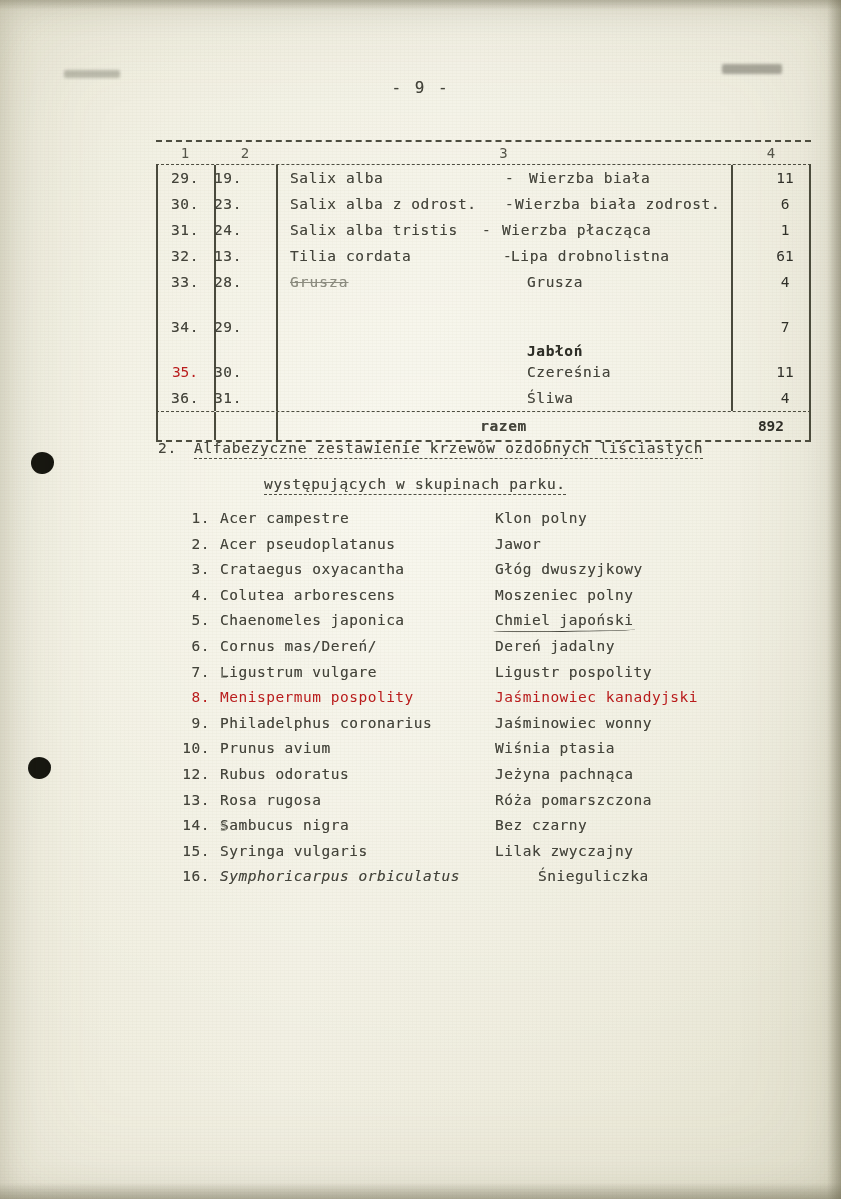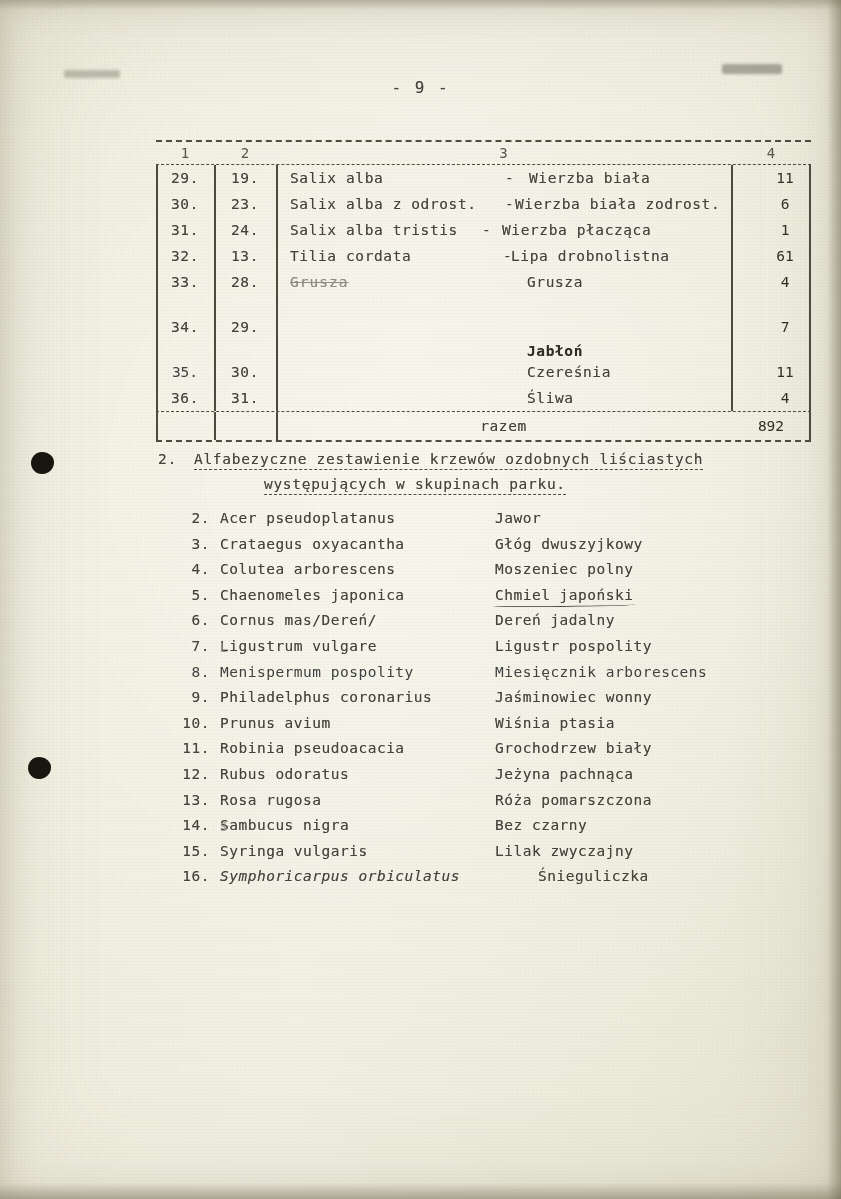--- a/index.html
+++ b/index.html
@@ -63,21 +63,21 @@
     background: linear-gradient(to bottom, rgba(96,92,68,.30), rgba(96,92,68,0));
     pointer-events: none;
   }
 
   
   .ink {
     color: #44443b;
     letter-spacing: .6px;
     text-shadow: 0 0 .6px rgba(60,60,50,.45);
   }
-  .ink-light { color: #404040; }
+  .ink-light { color: #b91c1c; }
   .ink-dark  { color: #2f2f28; }
 
   
   #page-number {
     position: absolute;
     top: 78px;
     left: 0;
     width: 841px;
     text-align: center;
     font-size: 16px;
@@ -129,21 +129,21 @@
     table-layout: fixed;
   }
   .tbl td {
     font-size: 14.5px;
     padding: 0;
     height: 26px;
     vertical-align: middle;
     white-space: nowrap;
   }
   .c-no    { width: 58px;  text-align: center; }
-  .c-no2   { width: 62px;  text-align: center; }
+  .c-no2   { width: 62px;  }
   .c-name  { width: 455px; text-align: left; padding-left: 14px !important; }
   .c-qty   { width: 80px;  text-align: center; }
 
   
   .vrule {
     position: absolute;
     width: 1.5px;
     background: #4a4a3d;
   }
   #vr-0 { left: 0px;   top: 0;  bottom: 0; }
@@ -179,21 +179,21 @@
   
   #section2 {
     position: absolute;
     left: 0;
     top: 440px;
     width: 841px;
   }
   #sec2-line1 {
     position: absolute;
     left: 158px;
-    top: 11px;
+    top: 0;
     font-size: 14.5px;
     letter-spacing: .7px;
   }
   #sec2-num {
     display: inline-block;
     width: 36px;
   }
   .underlined-dash {
     border-bottom: 1.6px dashed #4d4d41;
     padding-bottom: 2px;
@@ -347,21 +347,21 @@
             <td class="c-no2 ink">31.</td>
             <td class="c-name ink"><span class="row-name-latin" style="width:237px"></span><span class="row-name-pl">Śliwa</span></td>
             <td class="c-qty ink-dark">4</td>
           </tr>
         </tbody>
       </table>
     </div>
 
     <div class="dashed-rule thin"></div>
 
-    <div style="position:relative;">
+    <div style="position:relative;font-weight:bold;">
       <div class="vrule" style="left:0px;top:0;bottom:0;"></div>
       <div class="vrule" style="left:58px;top:0;bottom:0;"></div>
       <div class="vrule" style="left:120px;top:0;bottom:0;"></div>
       <div class="vrule" style="left:653px;top:0;bottom:0;"></div>
       <table class="tbl">
         <tbody>
           <tr id="total-row">
             <td class="c-no"></td>
             <td class="c-no2"></td>
             <td class="c-name ink">razem</td>
@@ -378,20 +378,23 @@
     <div id="sec2-line1" class="ink">
       <span id="sec2-num">2.</span><span class="underlined-dash">Alfabezyczne zestawienie krzewów ozdobnych liściastych</span>
     </div>
     <div id="sec2-line2" class="ink">
       <span class="underlined-dash">występujących w skupinach parku.</span>
     </div>
   </div>
 
   <div id="shrub-list">
 
+    <div class="shrub-row ink">
+      <span class="s-num">1.</span><span class="s-latin">Acer campestre</span><span class="s-pl">Klon polny</span>
+    </div>
 
     <div class="shrub-row ink">
       <span class="s-num">2.</span><span class="s-latin">Acer pseudoplatanus</span><span class="s-pl">Jawor</span>
     </div>
 
     <div class="shrub-row ink">
       <span class="s-num">3.</span><span class="s-latin">Crataegus oxyacantha</span><span class="s-pl">Głóg dwuszyjkowy</span>
     </div>
 
     <div class="shrub-row ink">
@@ -404,34 +407,31 @@
 
     <div class="shrub-row ink">
       <span class="s-num">6.</span><span class="s-latin">Cornus mas/Dereń/</span><span class="s-pl">Dereń jadalny</span>
     </div>
 
     <div class="shrub-row ink">
       <span class="s-num">7.</span><span class="stray" style="position:absolute;left:44px;top:3px;">L</span><span class="s-latin">Ligustrum vulgare</span><span class="s-pl">Ligustr pospolity</span>
     </div>
 
     <div class="shrub-row ink-light">
-      <span class="s-num">8.</span><span class="s-latin">Menispermum pospolity</span><span class="s-pl">Miesięcznik arborescens</span>
+      <span class="s-num">8.</span><span class="s-latin">Menispermum pospolity</span><span class="s-pl">Jaśminowiec kanadyjski</span>
     </div>
 
     <div class="shrub-row ink">
       <span class="s-num">9.</span><span class="s-latin">Philadelphus coronarius</span><span class="s-pl">Jaśminowiec wonny</span>
     </div>
 
     <div class="shrub-row ink">
       <span class="s-num">10.</span><span class="s-latin">Prunus avium</span><span class="s-pl">Wiśnia ptasia</span>
     </div>
 
-    <div class="shrub-row ink">
-      <span class="s-num">11.</span><span class="s-latin">Robinia pseudoacacia</span><span class="s-pl">Grochodrzew biały</span>
-    </div>
 
     <div class="shrub-row ink">
       <span class="s-num">12.</span><span class="s-latin">Rubus odoratus</span><span class="s-pl">Jeżyna pachnąca</span>
     </div>
 
     <div class="shrub-row ink">
       <span class="s-num">13.</span><span class="s-latin">Rosa rugosa</span><span class="s-pl">Róża pomarszczona</span>
     </div>
 
     <div class="shrub-row ink">

